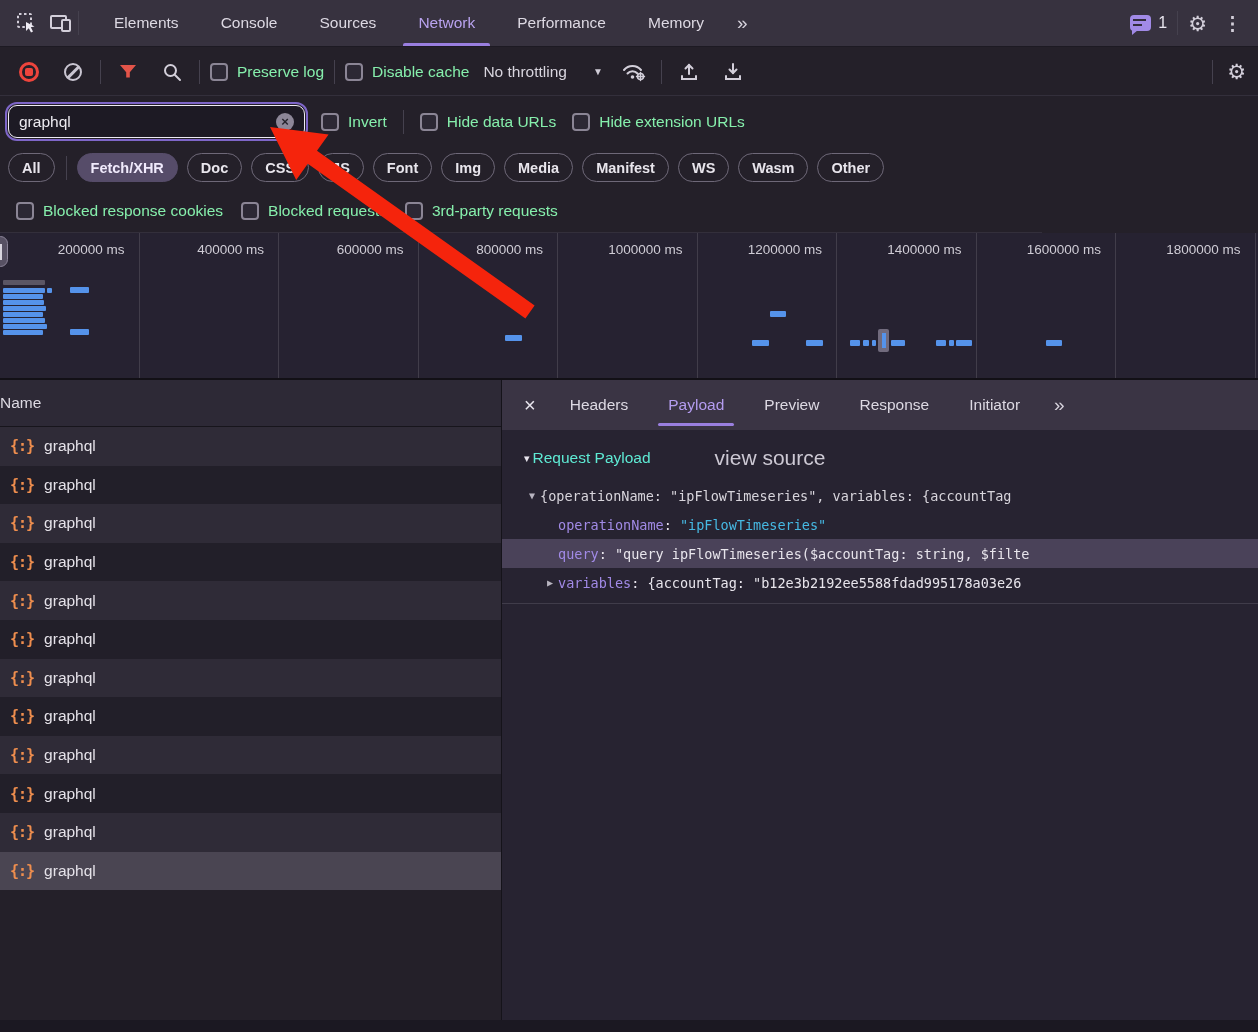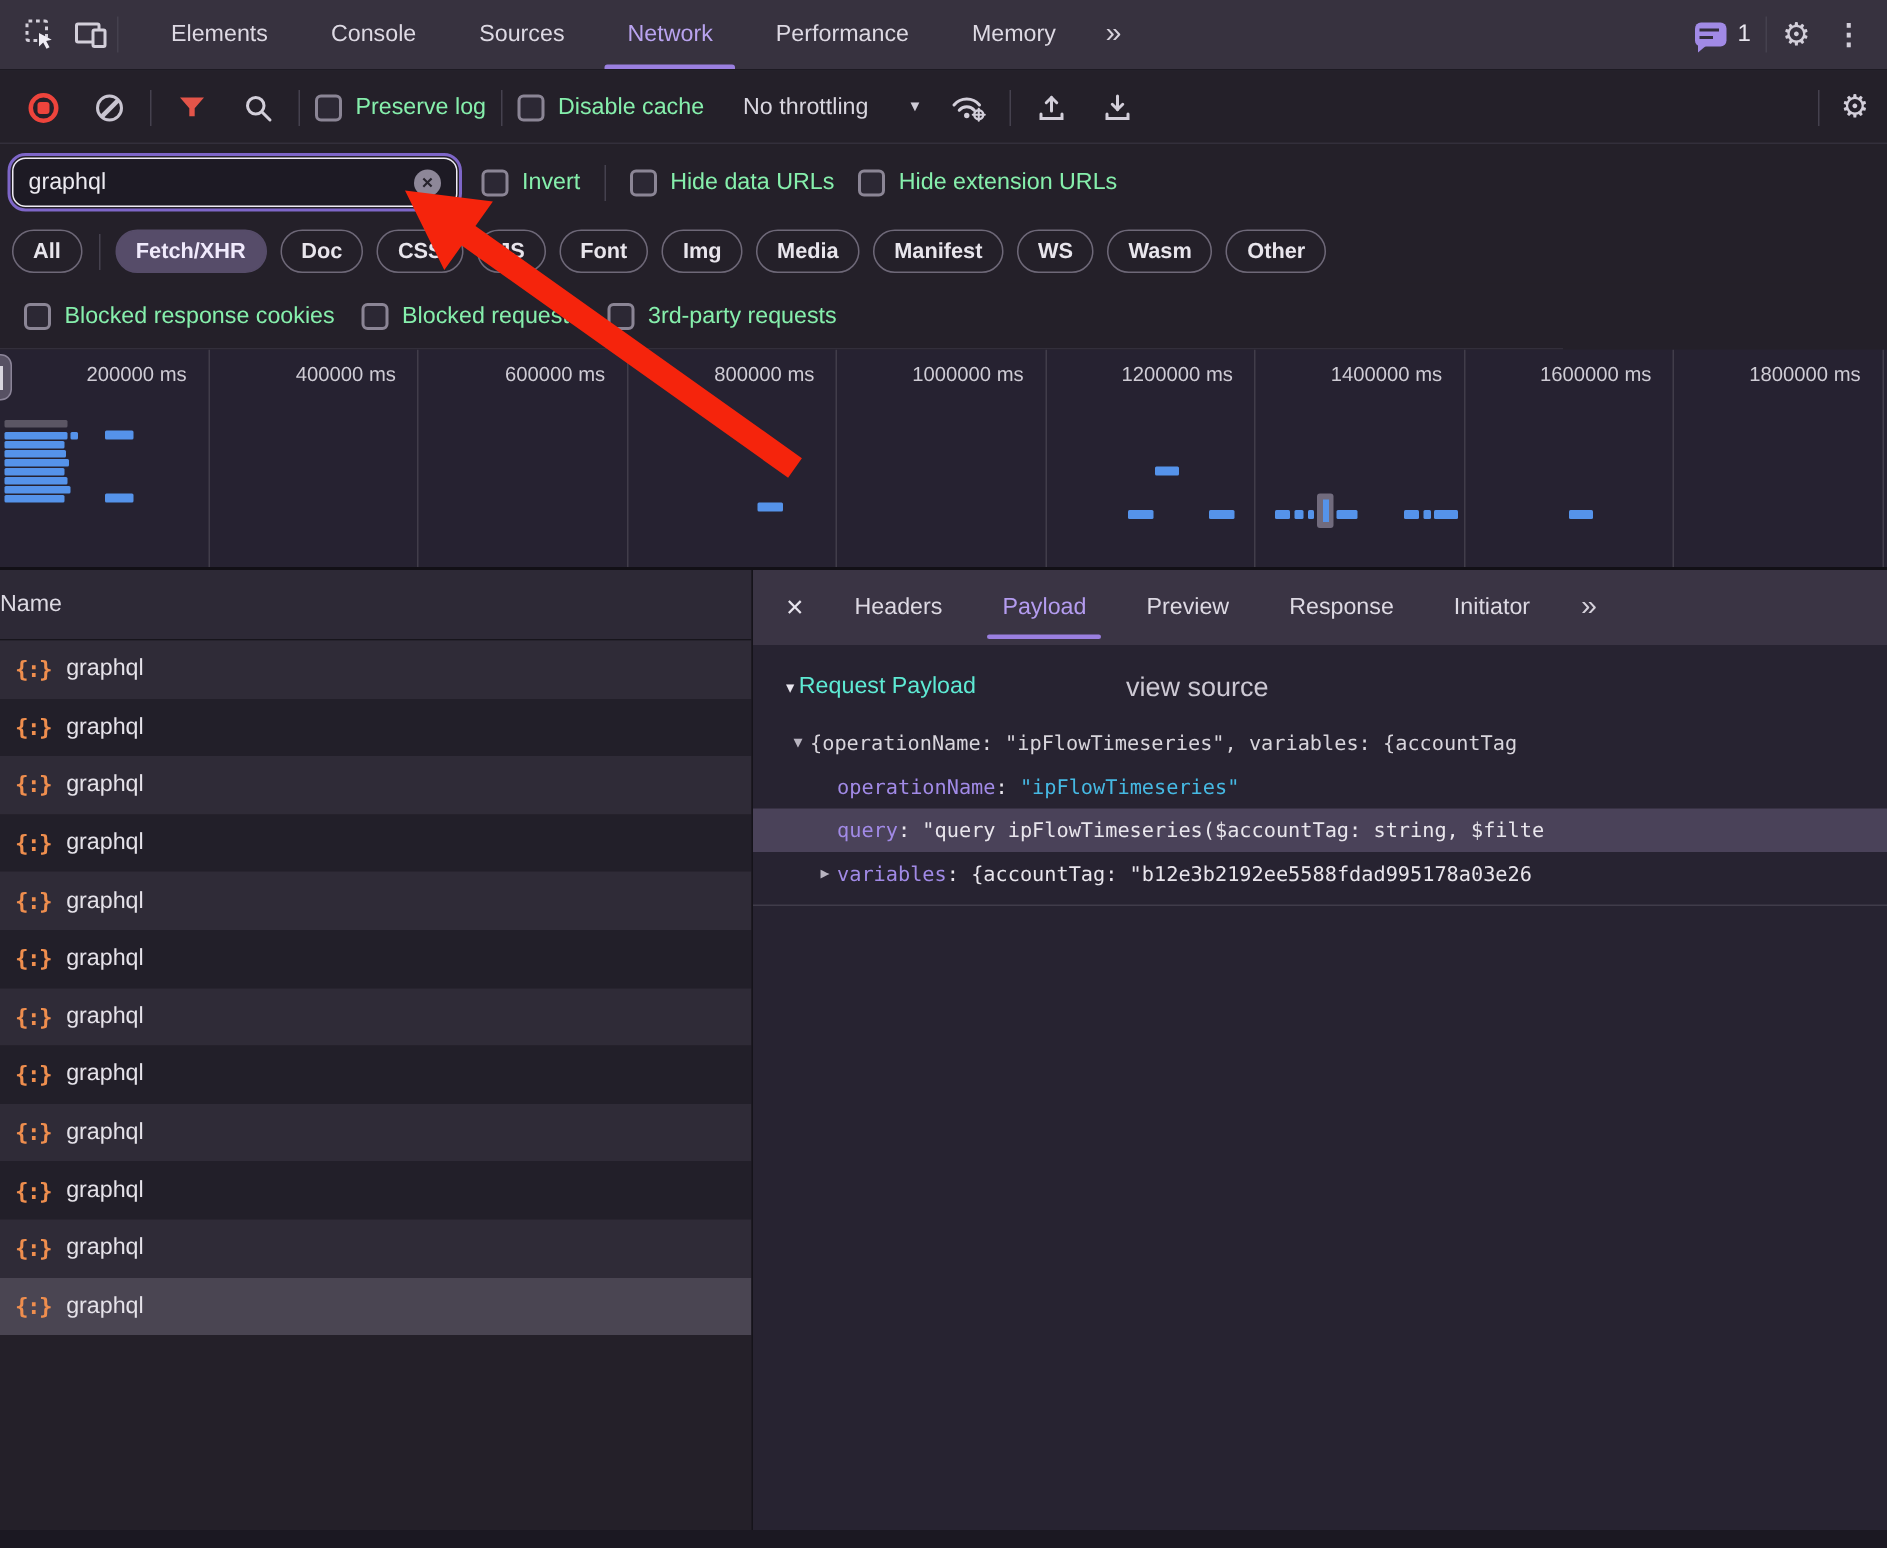--- a/index.html
+++ b/index.html
@@ -43,21 +43,21 @@
     display:flex; align-items:center; gap:10px; padding:0 12px;
   }
   .rec-btn{ width:20px; height:20px; border:3px solid #ee443c; border-radius:50%;
     display:flex; align-items:center; justify-content:center; }
   .rec-btn::after{ content:""; width:8px; height:8px; background:#ee443c; border-radius:2px; }
   .block-btn{ width:18px; height:18px; border:2.5px solid #c9c5d1; border-radius:50%; position:relative; }
   .block-btn::after{ content:""; position:absolute; left:-1px; top:6px; width:16px; height:2.5px;
     background:#c9c5d1; transform:rotate(-45deg); }
   .chk-item{ display:flex; align-items:center; gap:9px; font-size:15.5px; color:#86efac; }
   .cb{ width:18px; height:18px; border:2px solid #8b8595; border-radius:4px; background:#2c2834; flex:0 0 18px; }
-  .throttle{ display:flex; align-items:center; gap:26px; font-size:15.5px; color:#d8d5de; padding:0 4px;margin-left:12px; }
+  .throttle{ display:flex; align-items:center; gap:26px; font-size:15.5px; color:#d8d5de; padding:0 4px; }
   .dd-arrow{ font-size:10px; color:#cfccd6; }
   .t2-right{ margin-left:auto; display:flex; align-items:center; gap:14px; }
 
   
   .filterrow{
     position:absolute; left:0; top:97px; width:1258px; height:49px;
     background:#242029; display:flex; align-items:center; gap:16px; padding:0 8px;
   }
   .filter-input{
     width:297px; height:33px; background:#1d1a24; border:1px solid #efecf4;
@@ -122,21 +122,21 @@
     display:flex; align-items:center; position:relative; }
   .d-tab.active{ color:#b49cf0; }
   .d-tab.active::after{ content:""; position:absolute; left:10px; right:10px; bottom:4px;
     height:3px; background:#9a7fe0; border-radius:2px; }
   .d-chev{ font-size:19px; color:#d6d2dc; padding:0 10px; margin-left:4px; }
 
   .payload{ padding-top:13px; font-size:15px; }
   .payload-head{ display:flex; align-items:center; padding-left:22px; height:30px; }
   .payload-head .tri{ font-size:11px; color:#e8e5ee; margin-right:3px; }
   .payload-title{ font-weight:normal; font-size:15.5px; color:#5eead4; }
-  .view-source{ margin-left:100px; font-size:18px; color:#cdc9d4; }
+  .view-source{ margin-left:64px; font-size:21px; color:#cdc9d4; }
 
   .ptree{ margin-top:8px; font-family:"DejaVu Sans Mono", monospace; font-size:13.5px; }
   .pline{ height:29px; display:flex; align-items:center; white-space:nowrap; overflow:hidden; }
   .pline .arrow{ width:16px; flex:0 0 16px; font-size:10px; color:#b8b4c0; text-align:center; }
   .pl-root{ padding-left:22px; color:#d8d5dc; }
   .pl-child{ padding-left:40px; }
   .pl-child.hl{ background:#4a4259; }
   .pkey{ color:#a18ae6; }
   .pstr{ color:#46b9e3; }
   .pplain{ color:#e8e5ec; }

